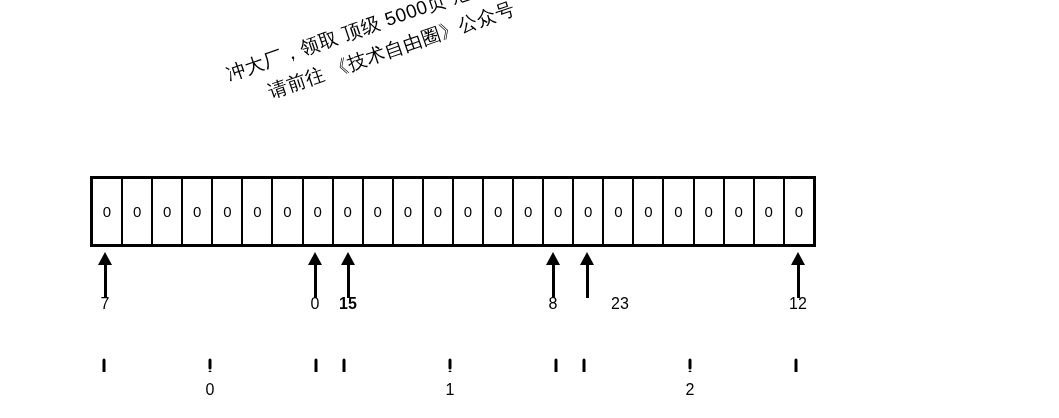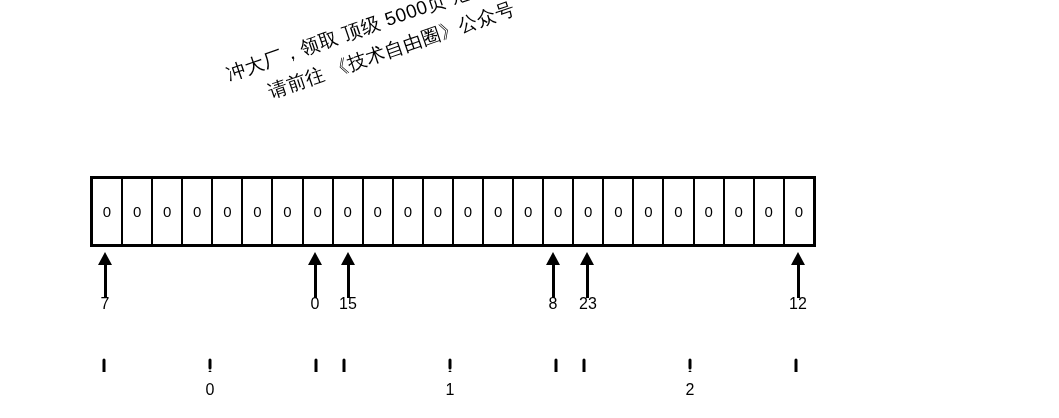--- a/index.html
+++ b/index.html
@@ -162,31 +162,31 @@
       <div class="idxlabel" style="left: 85px; top: 295px;">7</div>
       <div class="arrow" style="left: 307px; top: 252px;">
         <div class="head"></div>
         <div class="shaft"></div>
       </div>
       <div class="idxlabel" style="left: 295px; top: 295px;">0</div>
       <div class="arrow" style="left: 340px; top: 252px;">
         <div class="head"></div>
         <div class="shaft"></div>
       </div>
-      <div class="idxlabel" style="left: 328px; top: 295px;">15</div>
+      <div class="idxlabel" style="left: 328px; top: 295px; font-weight: bold;">15</div>
       <div class="arrow" style="left: 545px; top: 252px;">
         <div class="head"></div>
         <div class="shaft"></div>
       </div>
       <div class="idxlabel" style="left: 533px; top: 295px;">8</div>
       <div class="arrow" style="left: 579px; top: 252px;">
         <div class="head"></div>
         <div class="shaft"></div>
       </div>
-      <div class="idxlabel" style="left: 568px; top: 295px;">23</div>
+      <div class="idxlabel" style="left: 600px; top: 295px;">23</div>
       <div class="arrow" style="left: 790px; top: 252px;">
         <div class="head"></div>
         <div class="shaft"></div>
       </div>
       <div class="idxlabel" style="left: 778px; top: 295px;">12</div>
       <div class="brace" style="left: 102px; top: 338px; width: 216px;">
         <svg width="216" height="34" viewBox="0 0 216 34">
           <path d="M 2,22 v -12 a 10,10 0 0 1 10,-10 H 98 a 10,10 0 0 1 10,10 a 10,10 0 0 1 10,-10 H 204 a 10,10 0 0 1 10,10 v 12" fill="none" stroke="#000000" stroke-width="3" stroke-linecap="round" stroke-linejoin="round" transform="translate(0,22) scale(1,-1) translate(0,-22)"></path>
           <line x1="108" y1="22" x2="108" y2="30" stroke="#000000" stroke-width="3" stroke-linecap="round"></line>
         </svg>

